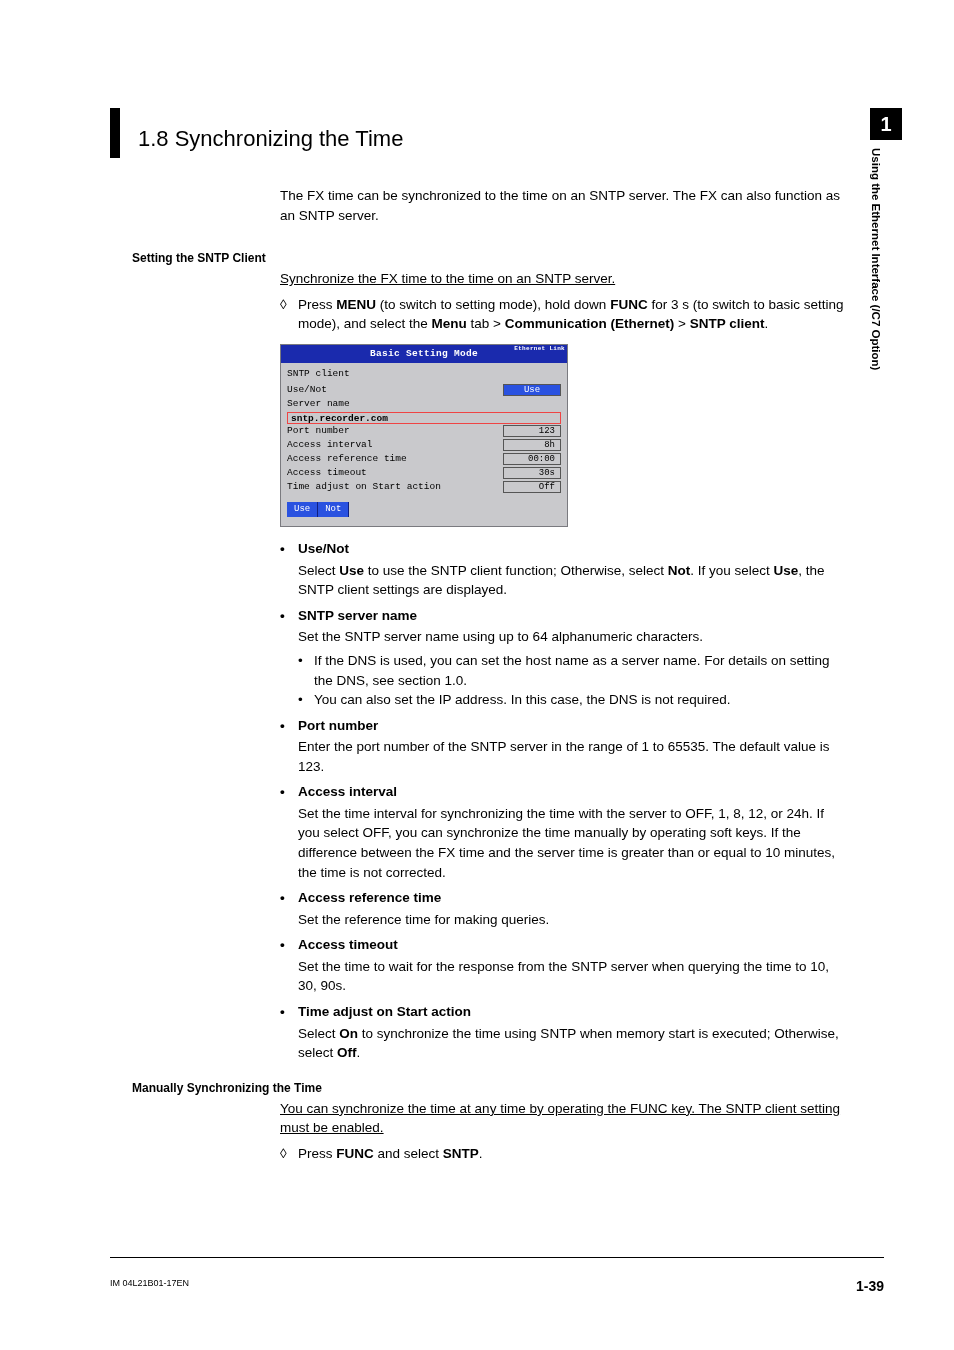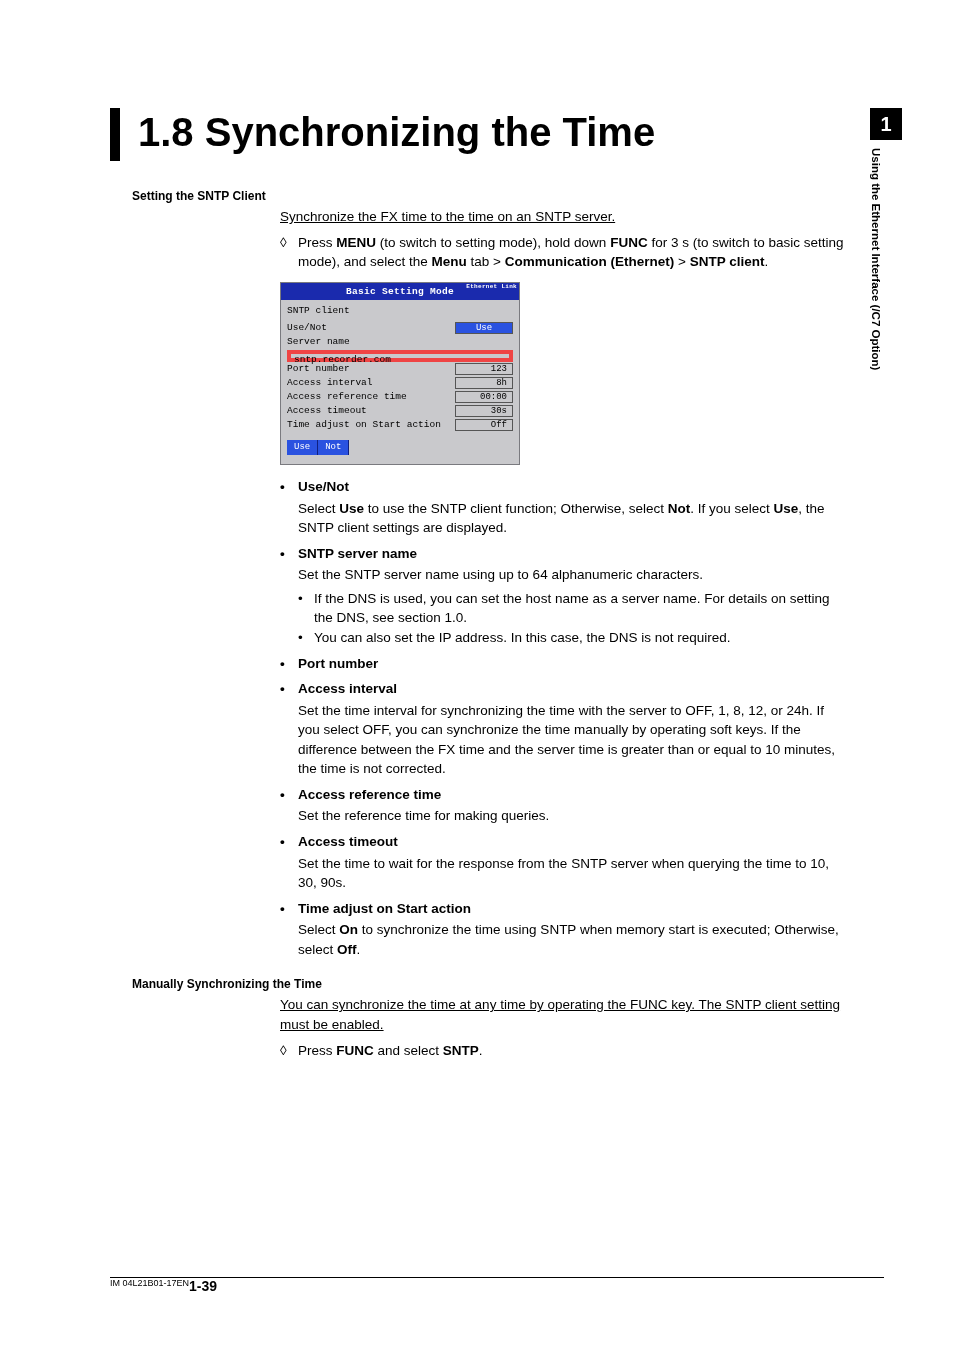--- a/index.html
+++ b/index.html
@@ -3,65 +3,68 @@
 <meta charset="utf-8">
 <style>
   * { box-sizing: border-box; margin: 0; padding: 0; }
   html, body { width: 954px; height: 1350px; background: #fff; font-family: Arial, Helvetica, sans-serif; color: #000; }
   .page { position: relative; width: 954px; height: 1350px; padding: 108px 70px 60px 110px; }
   .side-tab { position: absolute; right: 52px; top: 108px; width: 32px; }
   .tab-num-box { width: 32px; height: 32px; background: #000; color: #fff; font-size: 20px; font-weight: bold; display: flex; align-items: center; justify-content: center; }
   .side-label { writing-mode: vertical-rl; font-size: 11.5px; font-weight: bold; margin-top: 8px; text-align: left; }
   .heading-row { display: flex; align-items: stretch; margin-bottom: 28px; }
   .heading-bar { width: 10px; background: #000; margin-right: 18px; }
-  .heading-text { font-size: 40px; font-weight: bold; padding: 2px 0 6px 0; }
+  .heading-text { font-size: 22px; font-weight: normal; padding: 2px 0 6px 0; margin-top: 16px; }
   .body-col { margin-left: 170px; width: 565px; font-size: 13.5px; line-height: 1.45; }
   .intro { margin-bottom: 26px; }
   .sect-h { font-size: 12px; font-weight: bold; margin: 12px 0 4px 22px; }
   .sub-intro { margin-bottom: 6px; text-decoration: underline; }
   .proc-line { display: flex; margin-bottom: 6px; }
   .proc-mark { width: 18px; flex: none; }
   .proc-text { flex: 1; }
   .b { font-weight: bold; }
-  .screenshot { width: 240px; margin: 10px 0 12px 0; background: #c9c9cc; border: 1px solid #7a7a7f; font-family: "Courier New", monospace; font-size: 9.5px; color: #000; }
+  .screenshot { width: 288px; margin: 10px 0 12px 0; background: #c9c9cc; border: 1px solid #7a7a7f; font-family: "Courier New", monospace; font-size: 9.5px; color: #000; }
   .scr-title { background: #1a2aad; color: #fff; font-weight: bold; text-align: center; padding: 2px 0; position: relative; font-family: "Courier New", monospace; letter-spacing: 0.3px; }
   .scr-badge { position: absolute; right: 2px; top: 1px; font-size: 6px; color: #fff; line-height: 1; text-align: left; }
   .scr-body { padding: 4px 6px 6px 6px; }
   .scr-header { margin-bottom: 3px; }
   .scr-row { display: flex; justify-content: space-between; align-items: center; height: 14px; }
   .scr-val { border: 1px solid #555; background: #c9c9cc; min-width: 58px; text-align: right; padding: 0 5px; font-size: 9px; height: 12px; line-height: 11px; }
   .scr-val.sel { background: #2a52e0; color: #fff; text-align: center; }
-  .scr-server-box { border: 4px solid #ef4444; padding: 0 3px; height: 12px; line-height: 11px; margin-top: 1px; }
+  .scr-server-box { border: 1px solid #ef4444; padding: 0 3px; height: 12px; line-height: 11px; margin-top: 1px; font-weight: bold; }
   .scr-btns { display: flex; gap: 0; margin: 8px 0 3px 0; }
   .scr-btn { background: #2a52e0; color: #fff; font-size: 9px; padding: 1px 7px; border-right: 1px solid #102080; }
   .bullet-item { display: flex; margin: 6px 0 2px 0; }
   .bullet-mark { width: 18px; flex: none; font-weight: bold; }
   .bullet-title { font-weight: bold; }
   .bullet-desc { margin-left: 18px; margin-bottom: 4px; }
   .sub-bullet { display: flex; margin-left: 18px; }
   .sub-mark { width: 16px; flex: none; }
-  .footer { position: absolute; left: 110px; right: 70px; bottom: 56px; border-top: 1px solid #000; padding-top: 0; display: flex; justify-content: flex-start; font-size: 10px; }
+  .footer { position: absolute; left: 110px; right: 70px; bottom: 56px; border-top: 1px solid #000; padding-top: 20px; display: flex; justify-content: space-between; font-size: 10px; }
   .footer-left { font-size: 9px; }
   .footer-right { font-weight: bold; font-size: 14px; }
 </style>
 </head>
 <body>
 
 <div class="page">
 
   <div class="side-tab">
     <div class="tab-num-box">1</div>
     <div class="side-label">Using the Ethernet Interface (/C7 Option)</div>
   </div>
 
   <div class="heading-row">
     <div class="heading-bar"></div>
     <div class="heading-text">1.8    Synchronizing the Time</div>
   </div>
 
+  <div class="body-col">
+    <div class="intro">The FX time can be synchronized to the time on an SNTP server. The FX can also function as an SNTP server.</div>
+  </div>
 
   <div class="sect-h">Setting the SNTP Client</div>
 
   <div class="body-col">
     <div class="sub-intro">Synchronize the FX time to the time on an SNTP server.</div>
     <div class="proc-line">
       <div class="proc-mark">◊</div>
       <div class="proc-text">
         <span>Press </span><span class="b">MENU</span><span> (to switch to setting mode), hold down </span><span class="b">FUNC</span><span> for 3 s (to switch to basic setting mode), and select the </span><span class="b">Menu</span><span> tab &gt; </span><span class="b">Communication (Ethernet)</span><span> &gt; </span><span class="b">SNTP client</span><span>.</span>
       </div>
@@ -127,20 +130,21 @@
       </div>
     <div class="sub-bullet">
         <div class="sub-mark">•</div>
         <div>You can also set the IP address. In this case, the DNS is not required.</div>
       </div>
 
     <div class="bullet-item">
         <div class="bullet-mark">•</div>
         <div class="bullet-title">Port number</div>
       </div>
+    <div class="bullet-desc">Enter the port number of the SNTP server in the range of 1 to 65535. The default value is 123.</div>
 
     <div class="bullet-item">
         <div class="bullet-mark">•</div>
         <div class="bullet-title">Access interval</div>
       </div>
     <div class="bullet-desc">Set the time interval for synchronizing the time with the server to OFF, 1, 8, 12, or 24h. If you select OFF, you can synchronize the time manually by operating soft keys. If the difference between the FX time and the server time is greater than or equal to 10 minutes, the time is not corrected.</div>
 
     <div class="bullet-item">
         <div class="bullet-mark">•</div>
         <div class="bullet-title">Access reference time</div>

